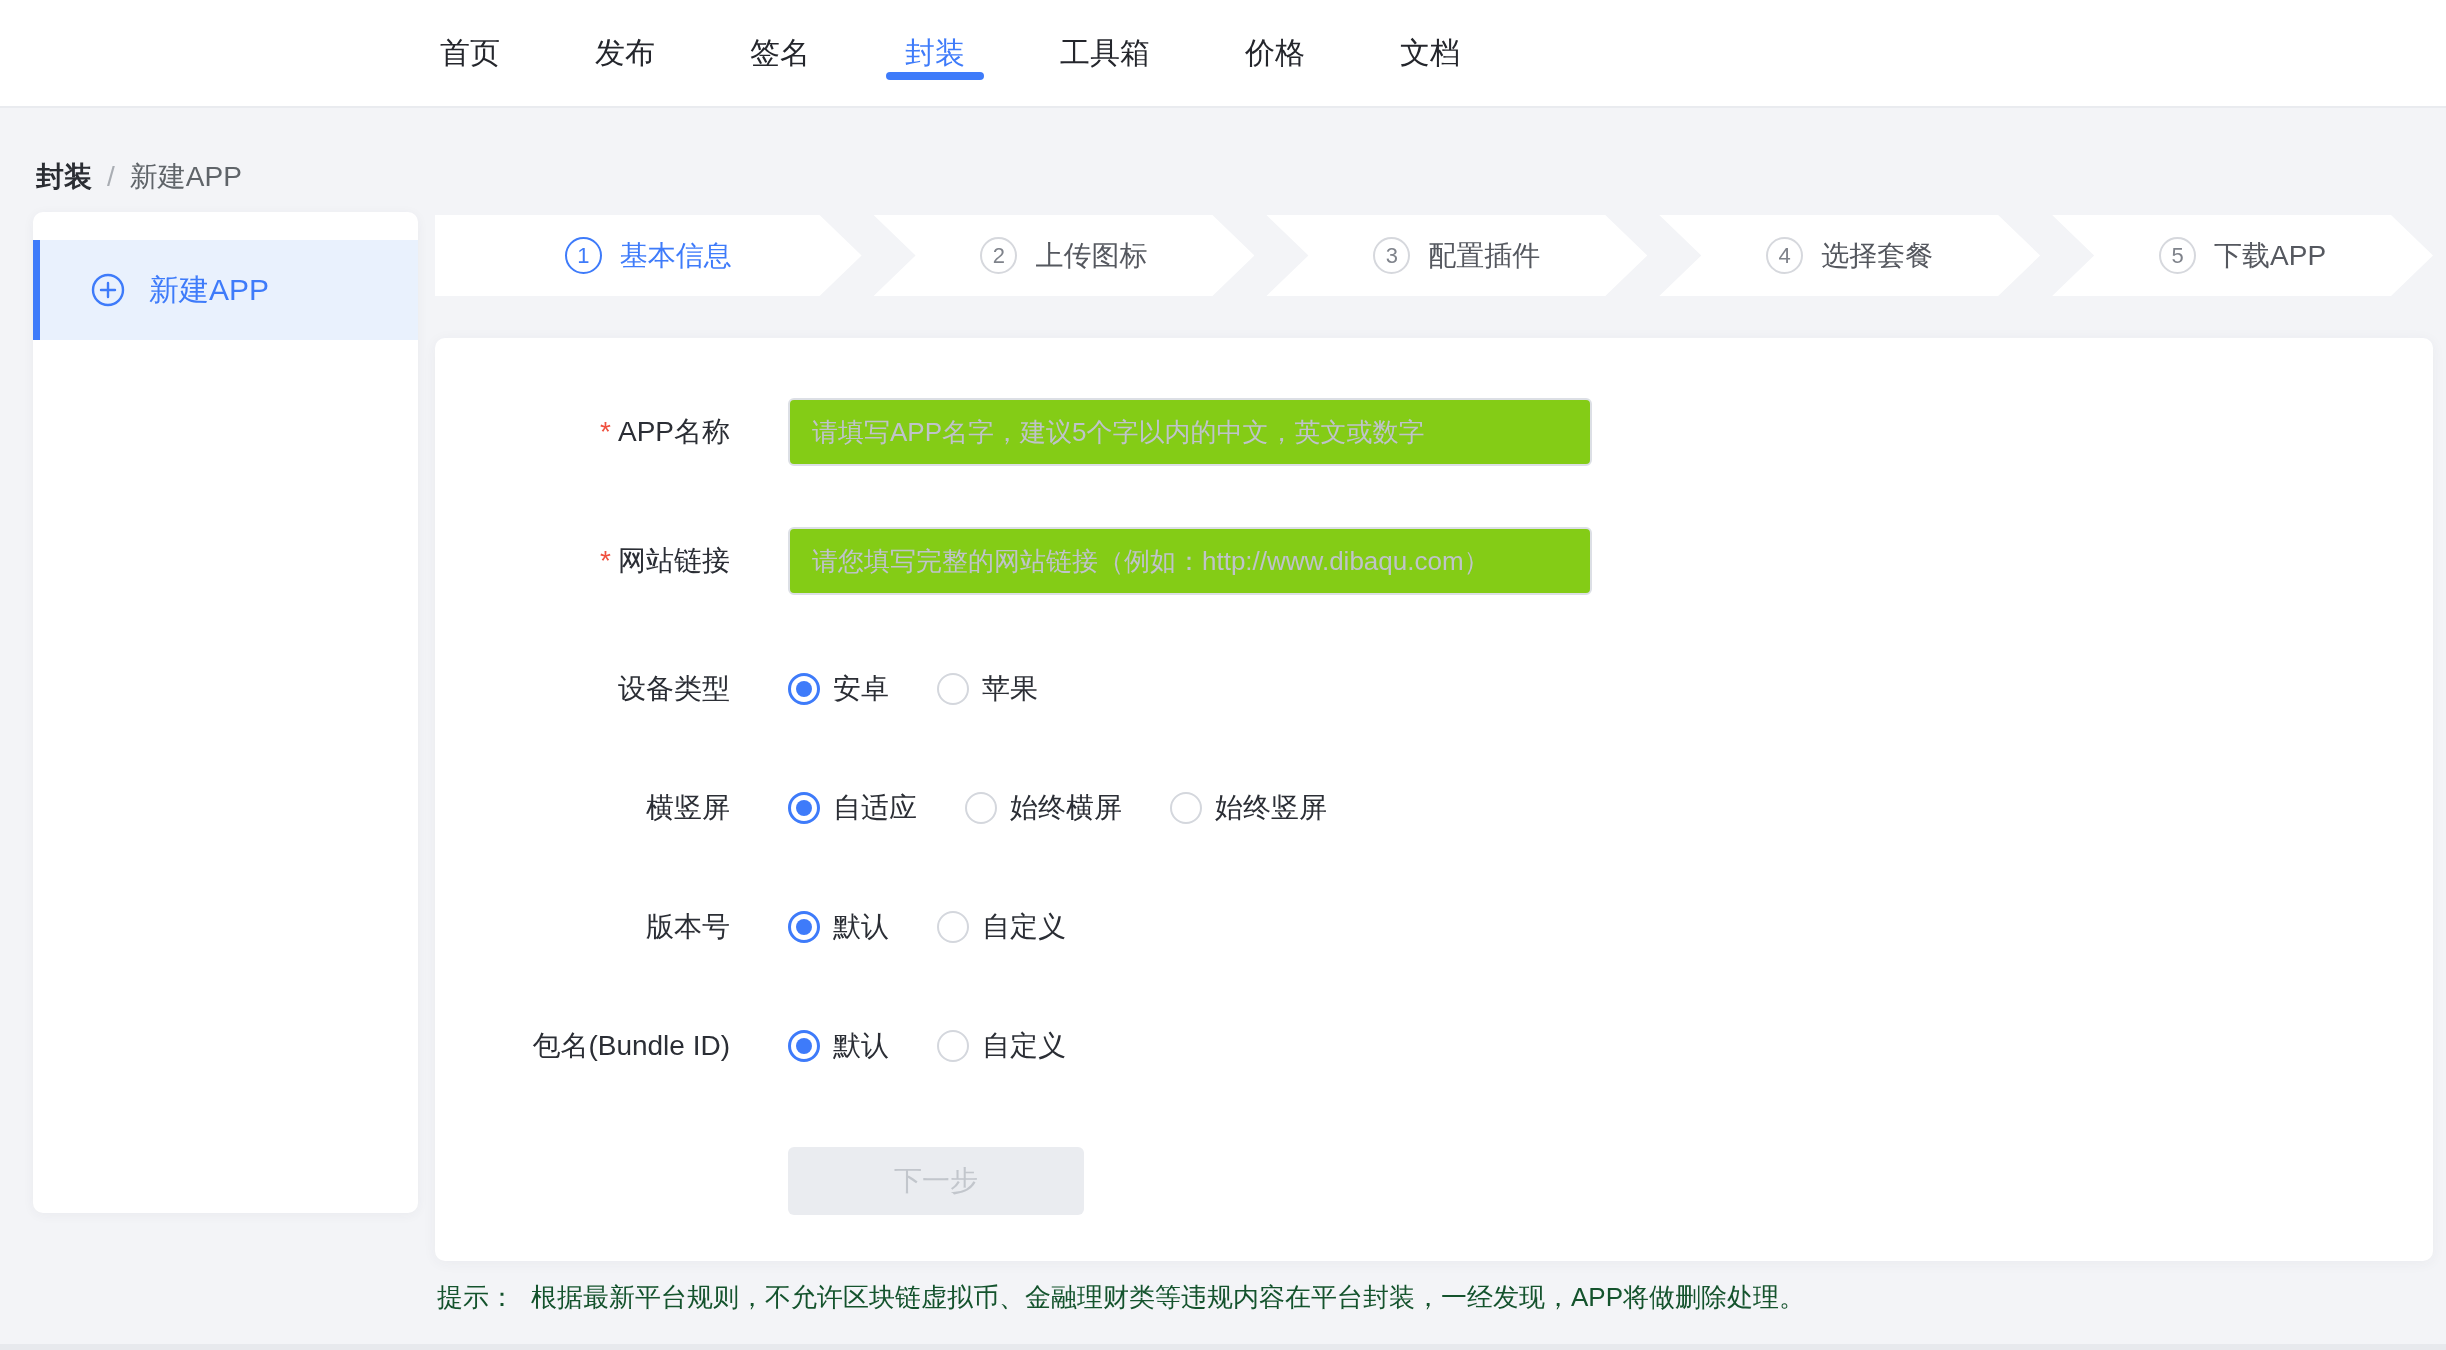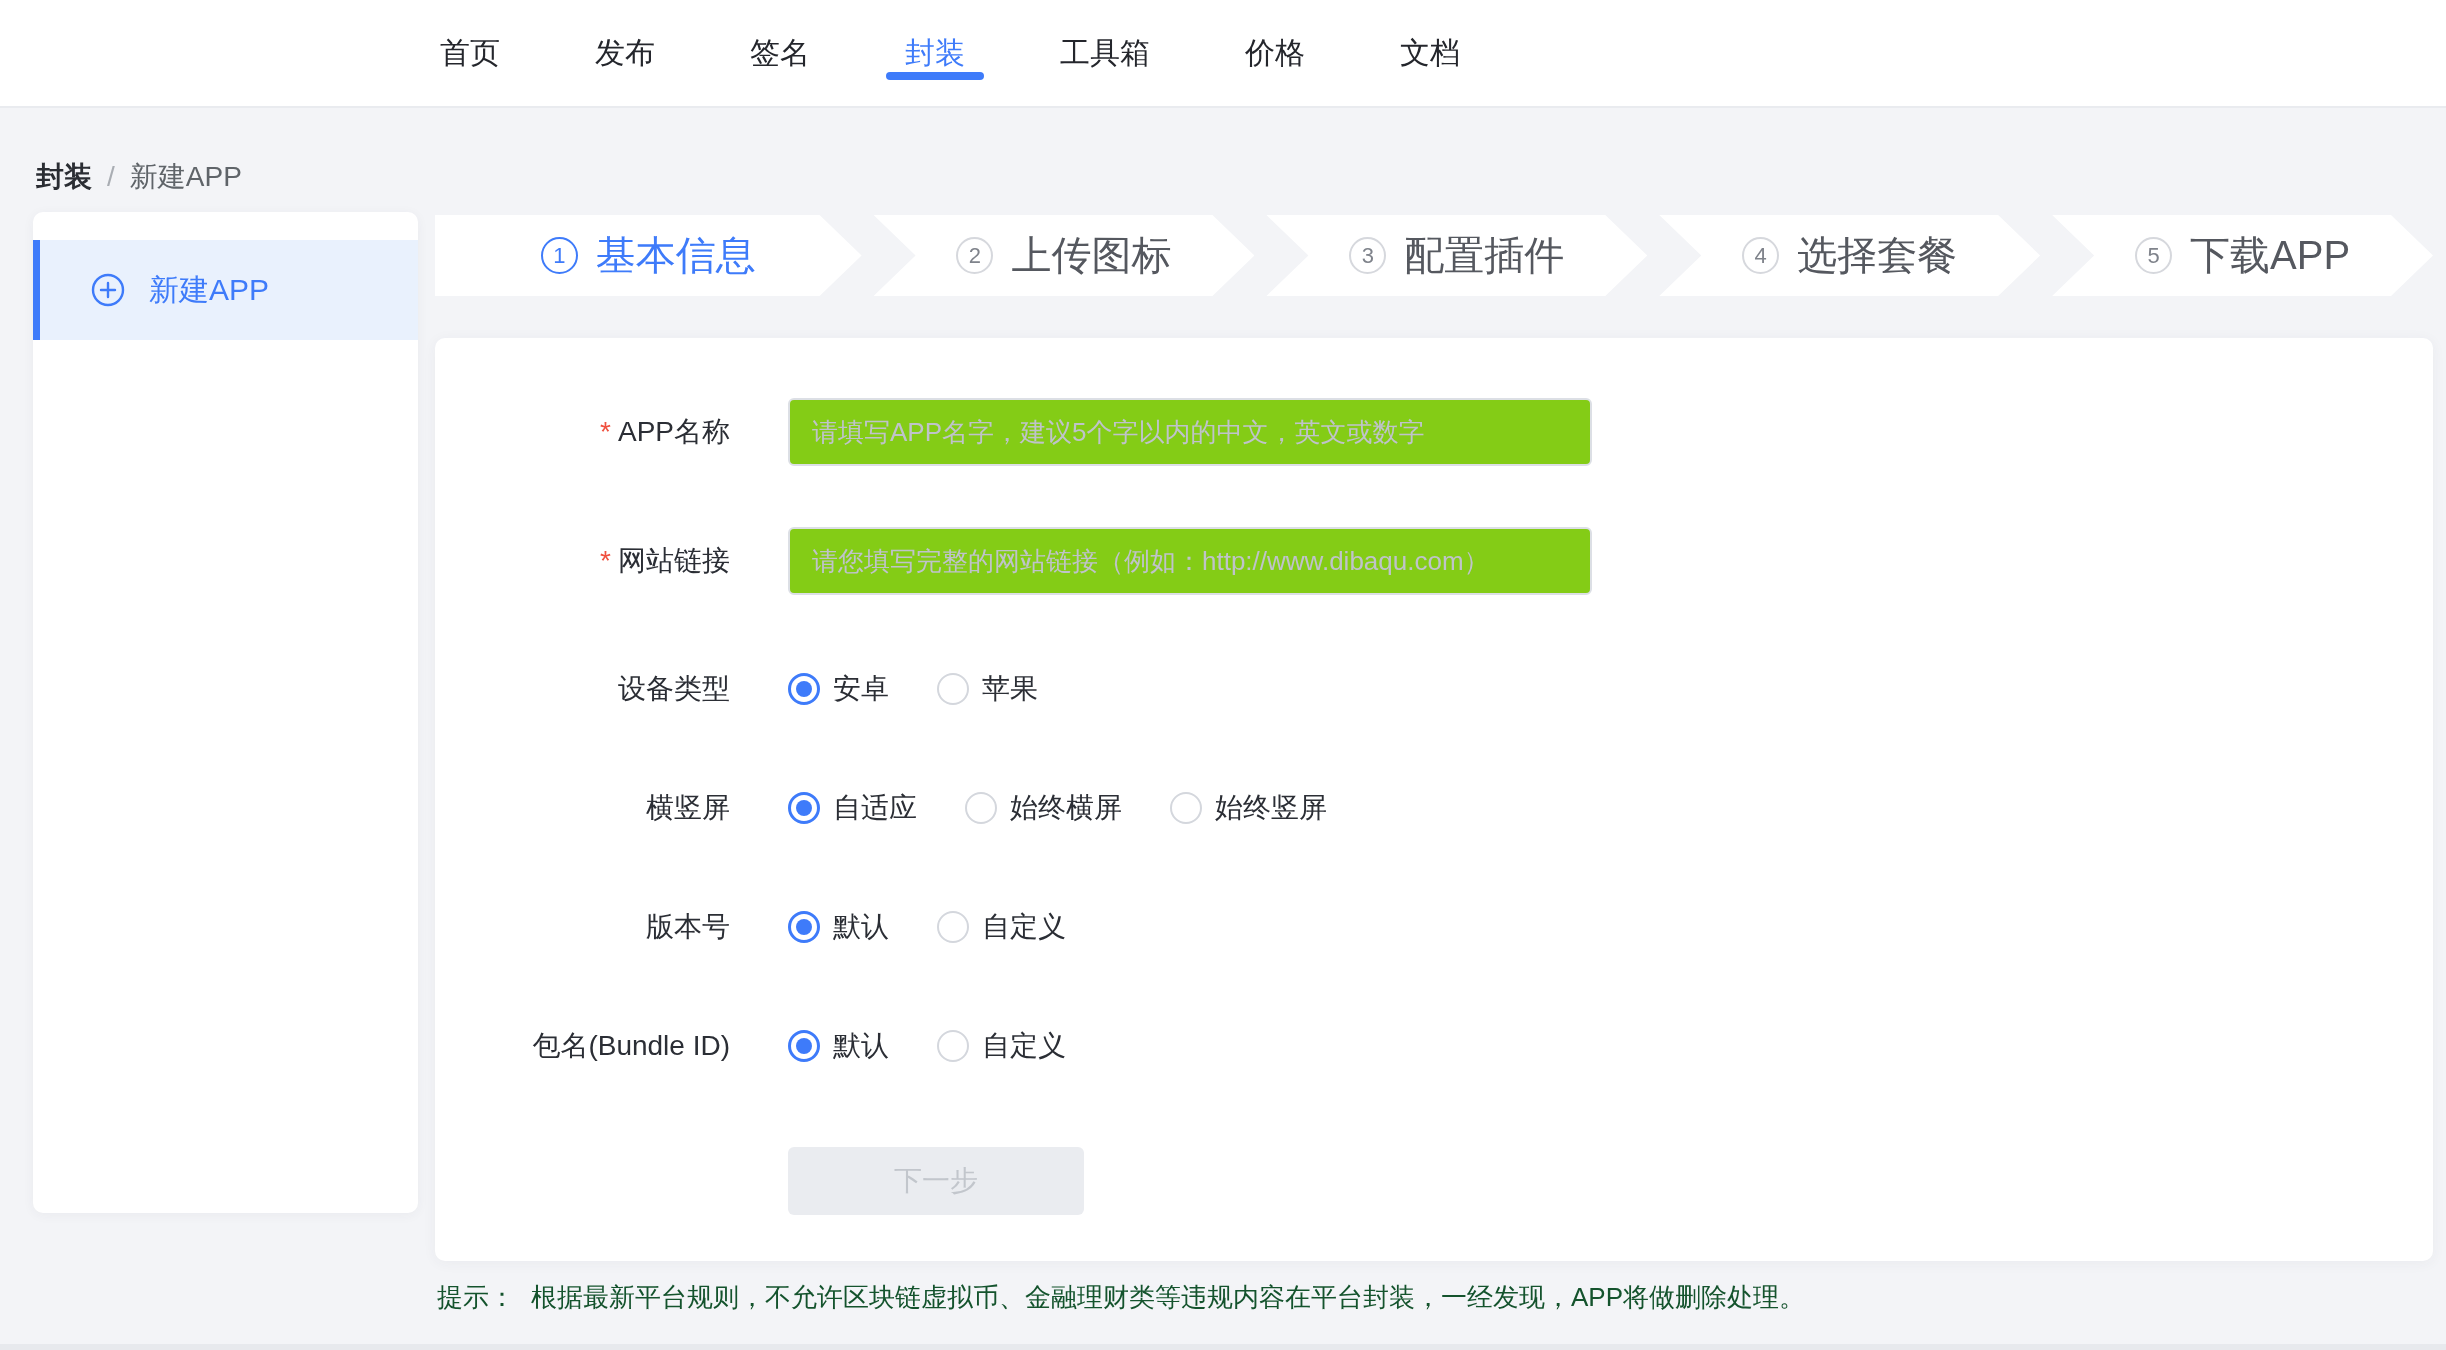--- a/index.html
+++ b/index.html
@@ -54,21 +54,21 @@
   .wizard { position:absolute; left:435px; top:215px; width:1998px; height:81px; display:flex; gap:12px; }
   .seg {
     flex:1; background:#fff; display:flex; align-items:center; justify-content:center; gap:18px; cursor:pointer;
     clip-path:polygon(0 0, calc(100% - 42px) 0, 100% 50%, calc(100% - 42px) 100%, 0 100%, 42px 50%);
   }
   .seg.first { flex:1.12; clip-path:polygon(0 0, calc(100% - 42px) 0, 100% 50%, calc(100% - 42px) 100%, 0 100%); }
   .step-circle {
     width:37px; height:37px; border-radius:50%; border:2px solid #d6d8dd;
     color:#7f838b; display:flex; align-items:center; justify-content:center; font-size:22px;
   }
-  .step-label { font-size:40px; color:#55585f; white-space:nowrap; }
+  .step-label { font-size:28px; color:#55585f; white-space:nowrap; }
   .seg.on .step-circle { border-color:var(--primary,#3e7bfa); color:var(--primary,#3e7bfa); }
   .seg.on .step-label { color:var(--primary,#3e7bfa); }
 
   
   .form-card {
     position:absolute; left:435px; top:338px; width:1998px; height:923px;
     background:#fff; border-radius:10px; box-shadow:0 2px 14px rgba(55,65,85,.05);
     padding-top:60px;
   }
   .row { display:flex; align-items:center; }

